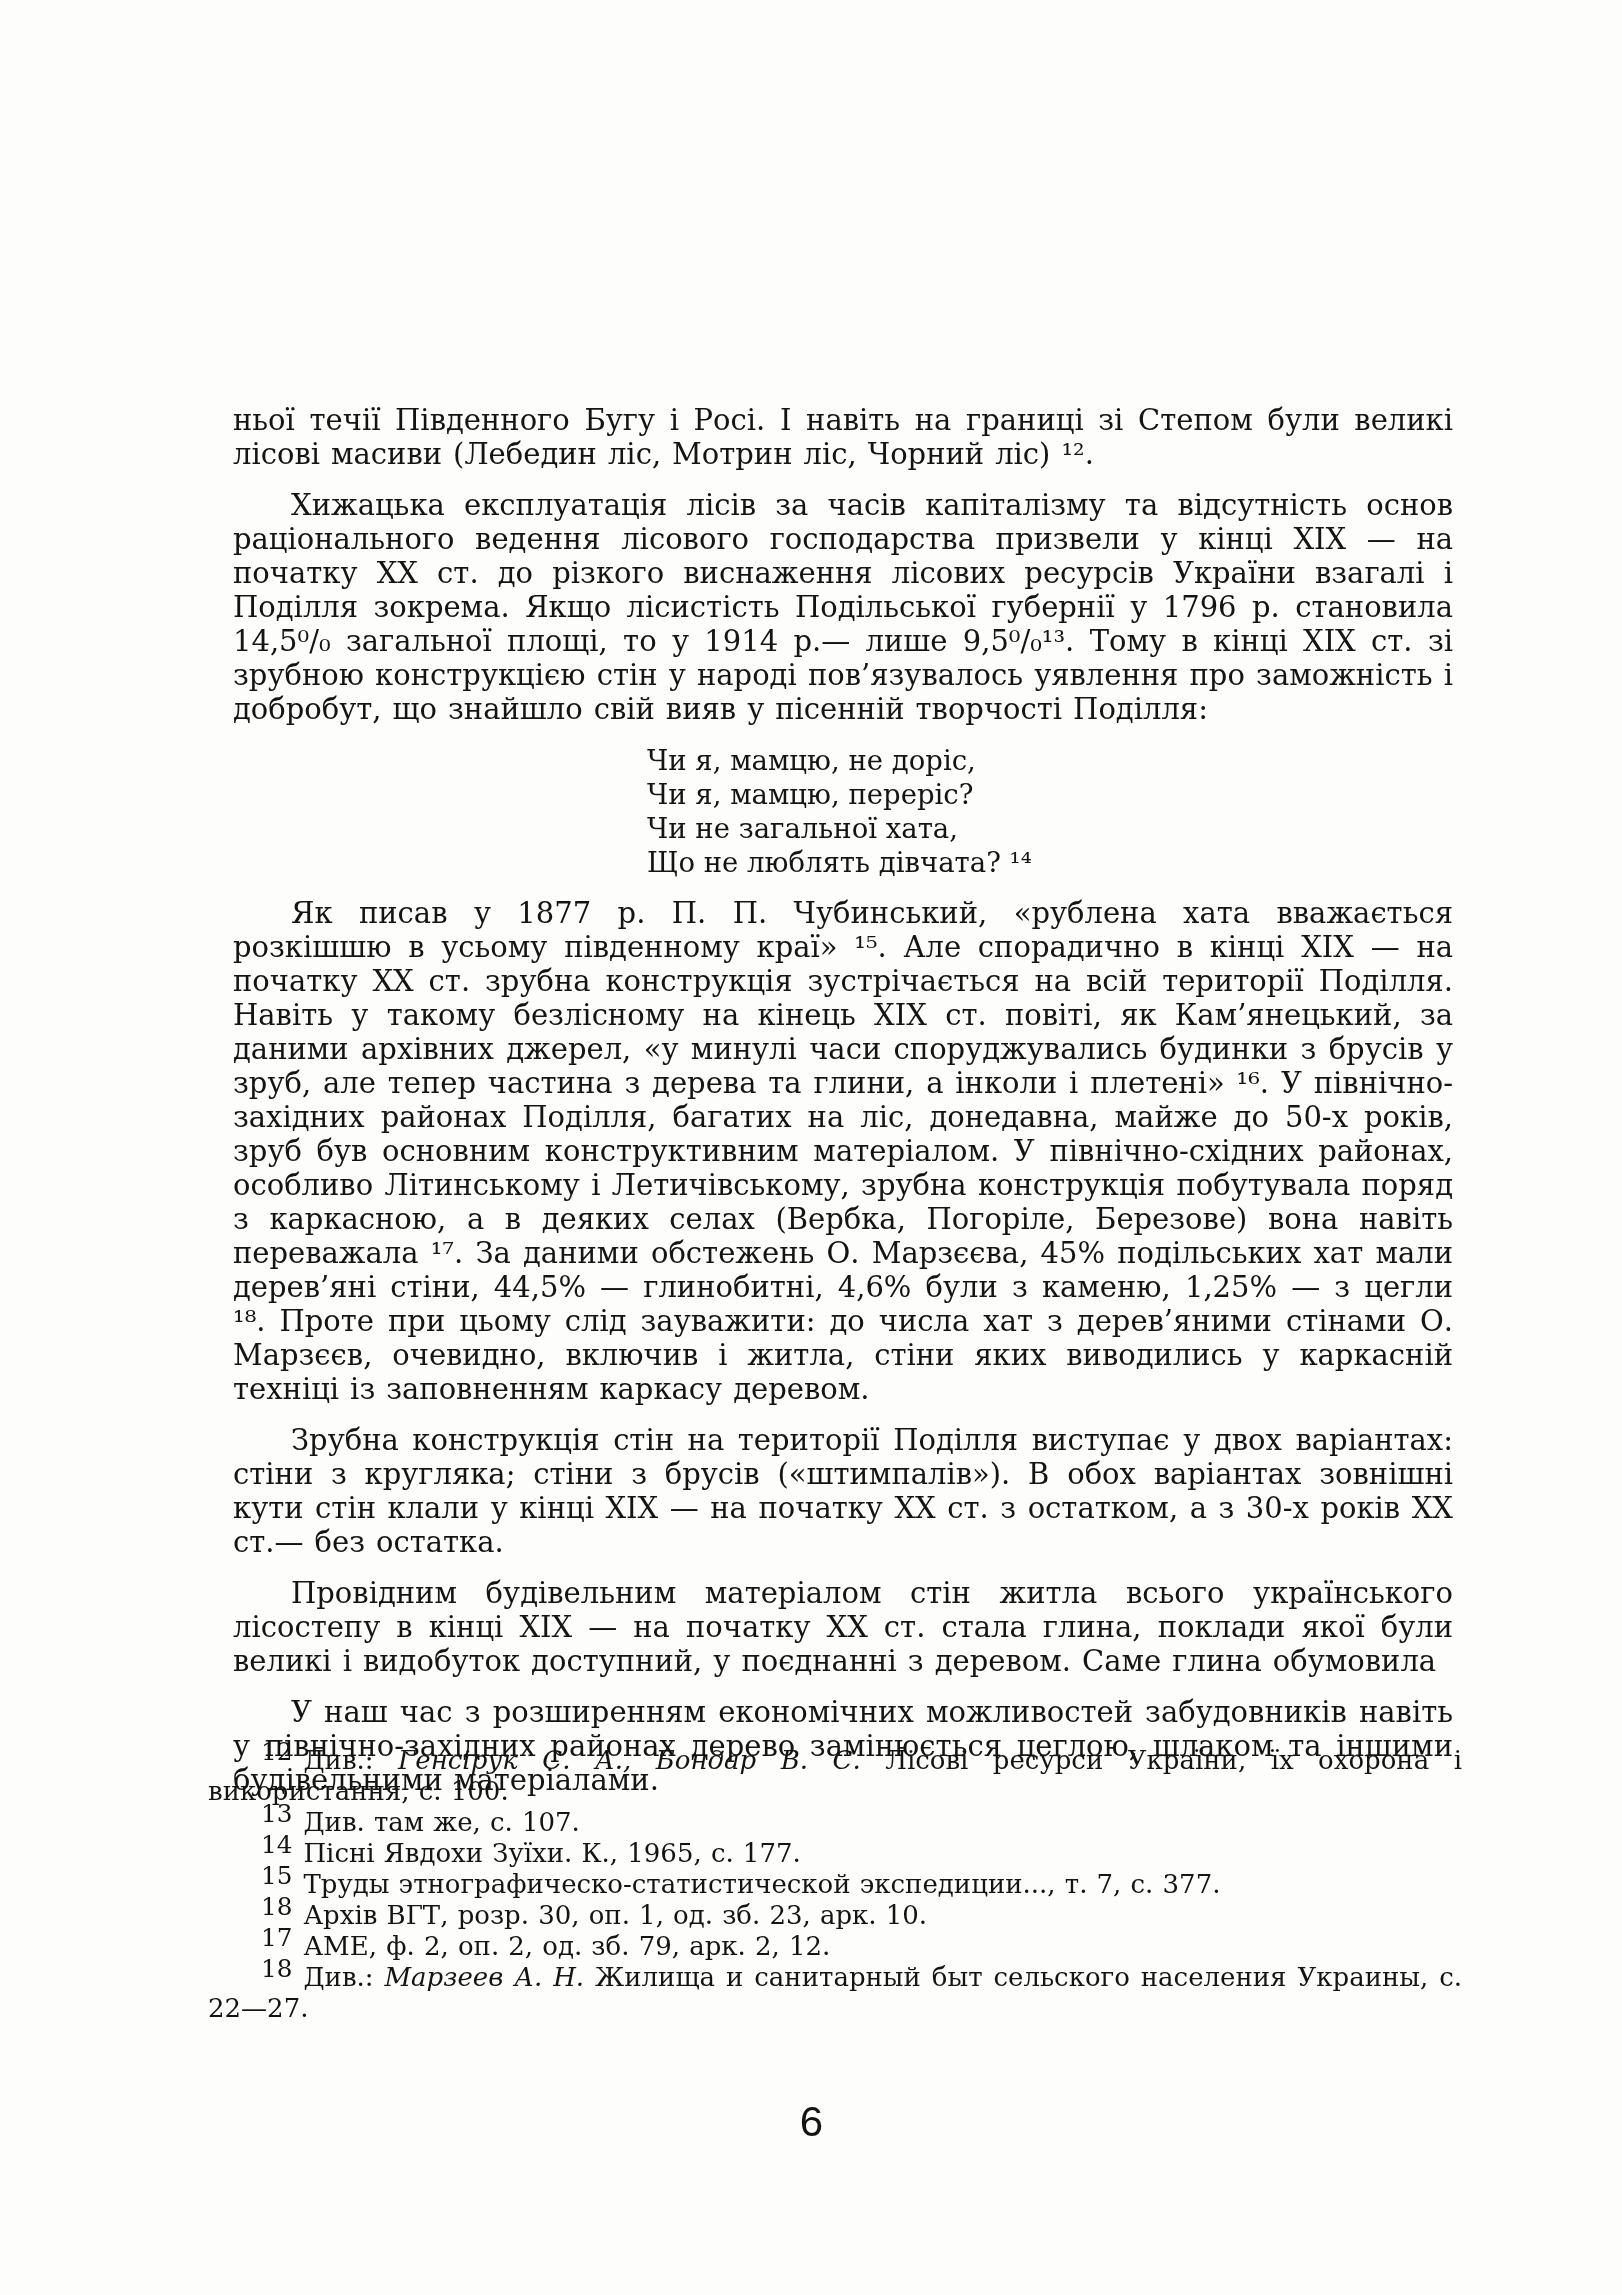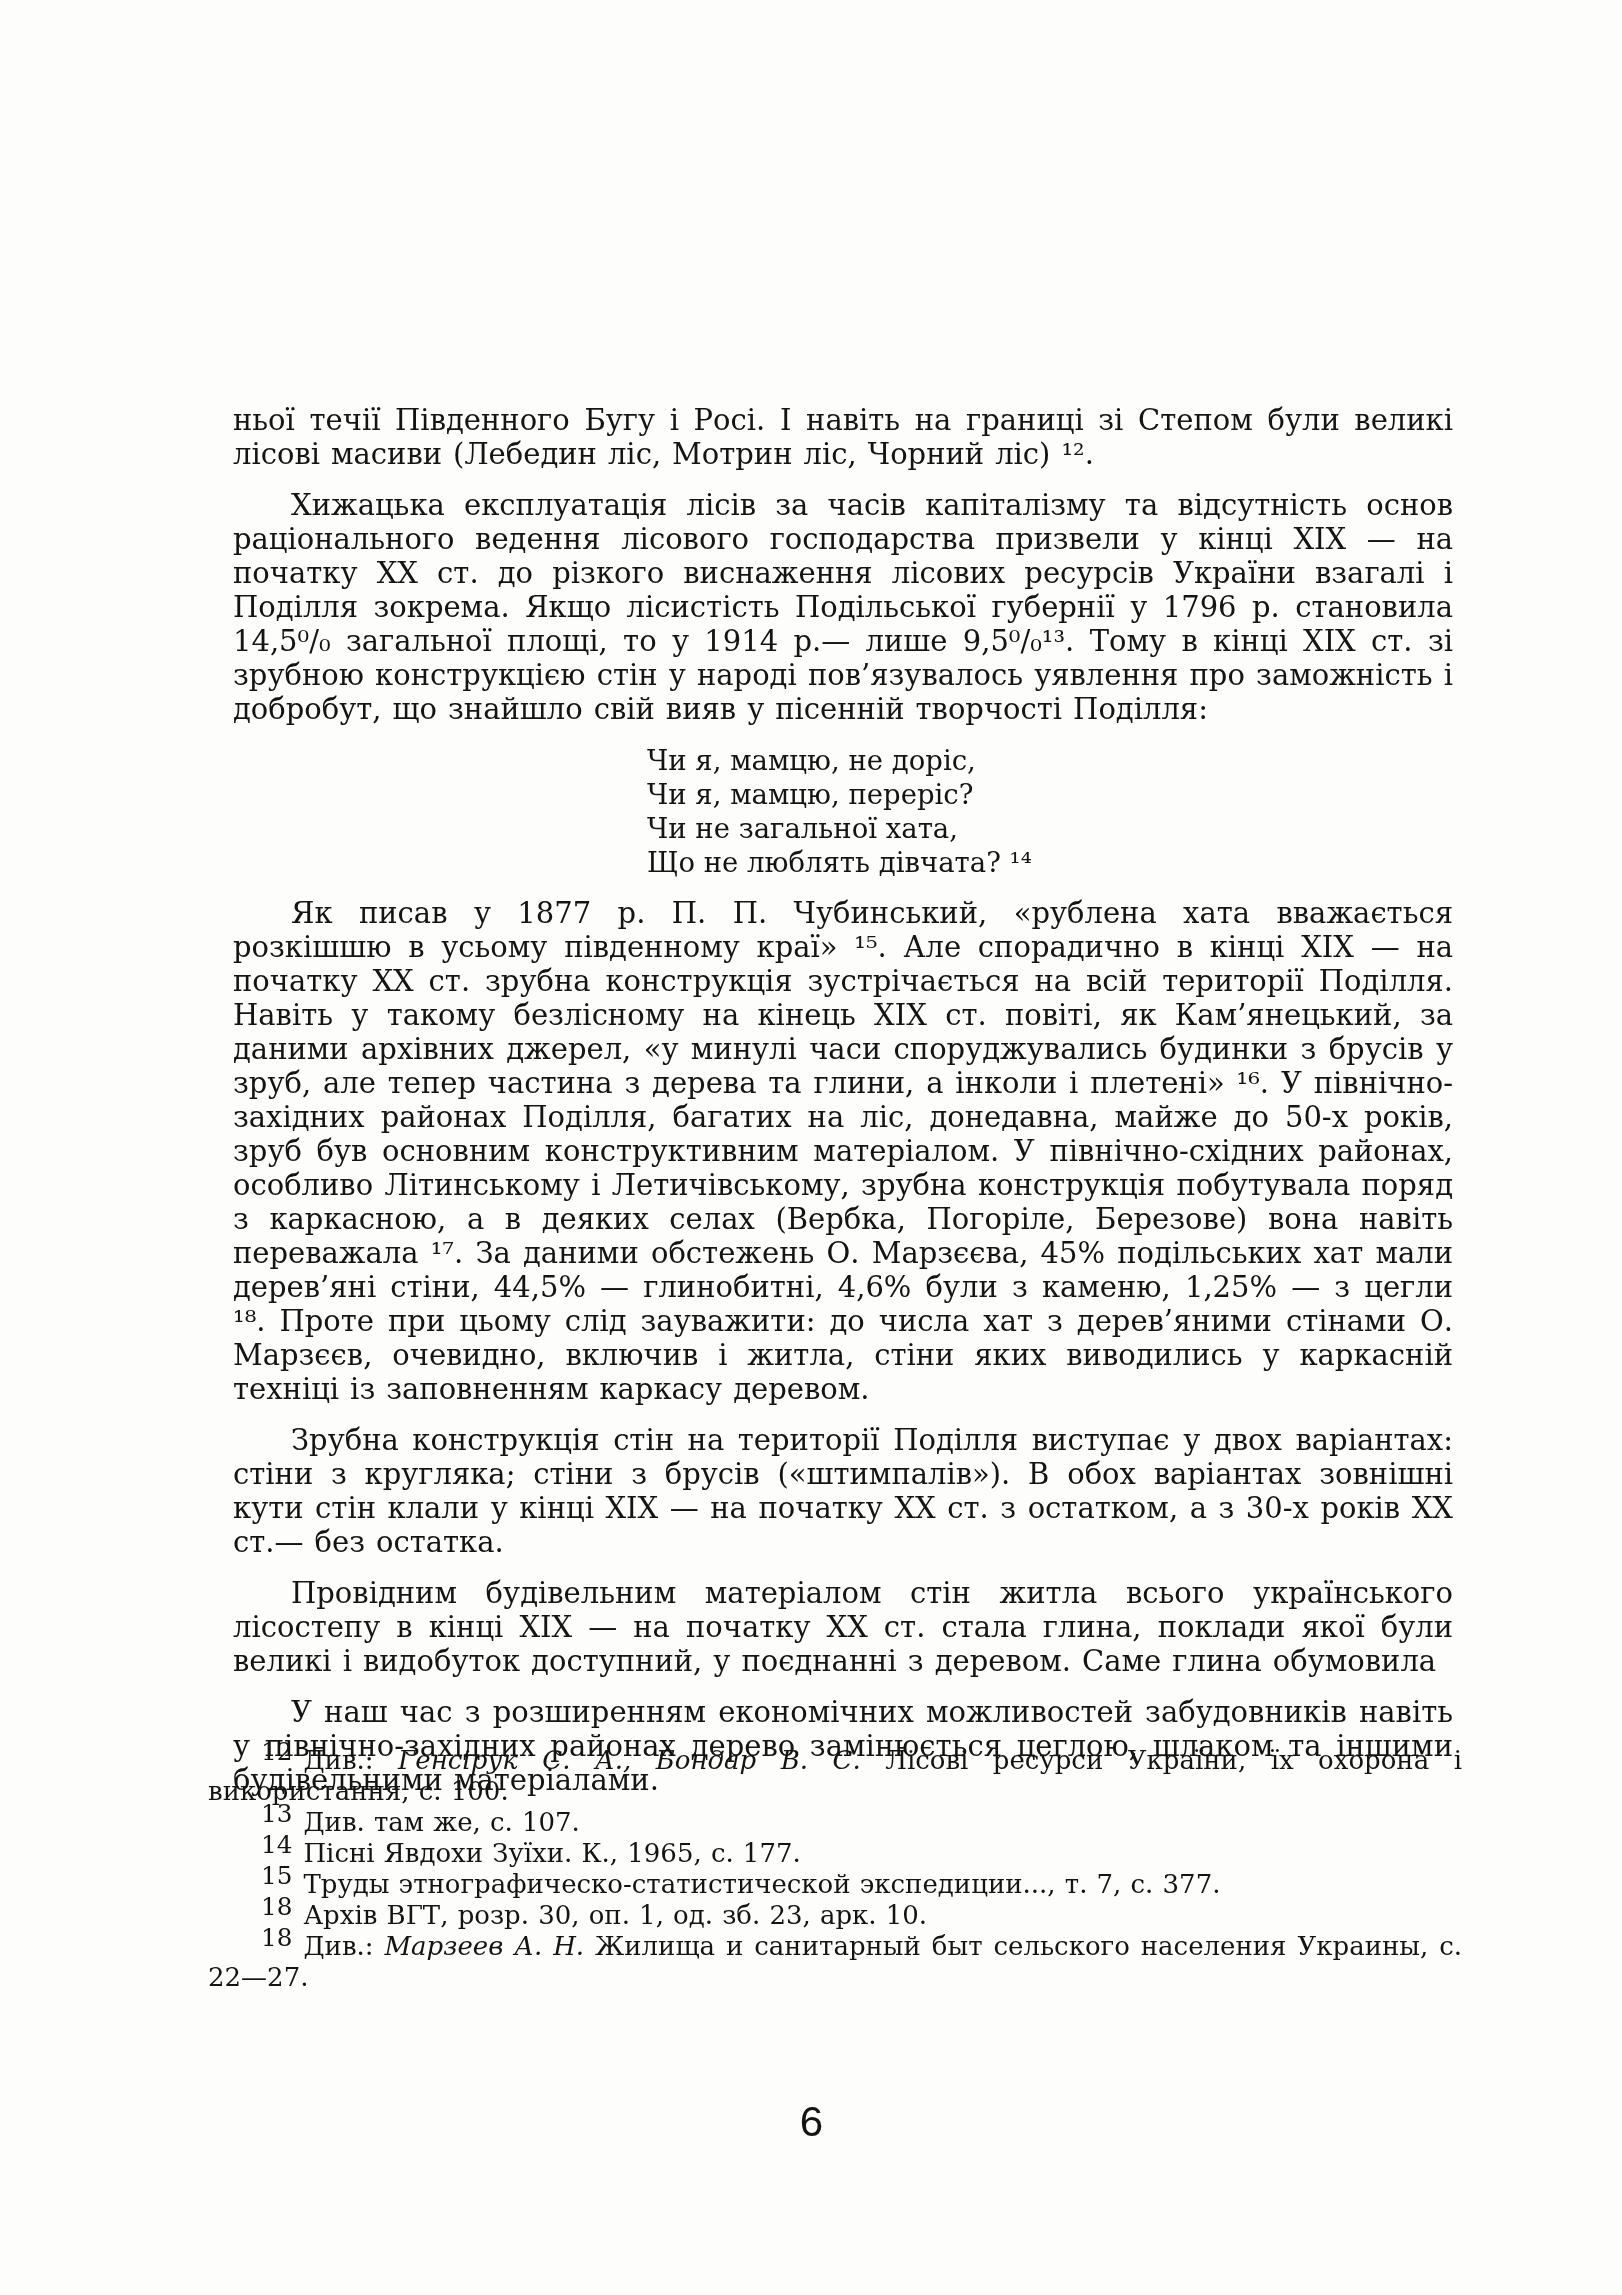--- a/index.html
+++ b/index.html
@@ -115,20 +115,23 @@
     <p class="footnote">
       <span class="fn-marker">14</span><span class="fn-text"><span>Пісні Явдохи Зуїхи. К., 1965, с. 177.</span></span>
     </p>
     <p class="footnote">
       <span class="fn-marker">15</span><span class="fn-text"><span>Труды этнографическо-статистической экспедиции..., т. 7, с. 377.</span></span>
     </p>
     <p class="footnote">
       <span class="fn-marker">18</span><span class="fn-text"><span>Архів ВГТ, розр. 30, оп. 1, од. зб. 23, арк. 10.</span></span>
     </p>
     <p class="footnote">
+      <span class="fn-marker">17</span><span class="fn-text"><span>АМЕ, ф. 2, оп. 2, од. зб. 79, арк. 2, 12.</span></span>
+    </p>
+    <p class="footnote">
       <span class="fn-marker">18</span><span class="fn-text"><span>Див.: </span><i>Марзеев А. Н.</i><span> Жилища и санитарный быт сельского населения Украины, с. 22—27.</span></span>
     </p>
   </section>
 
   <div class="page-number">6</div>
 
 </div>
 
 
 </body></html>

